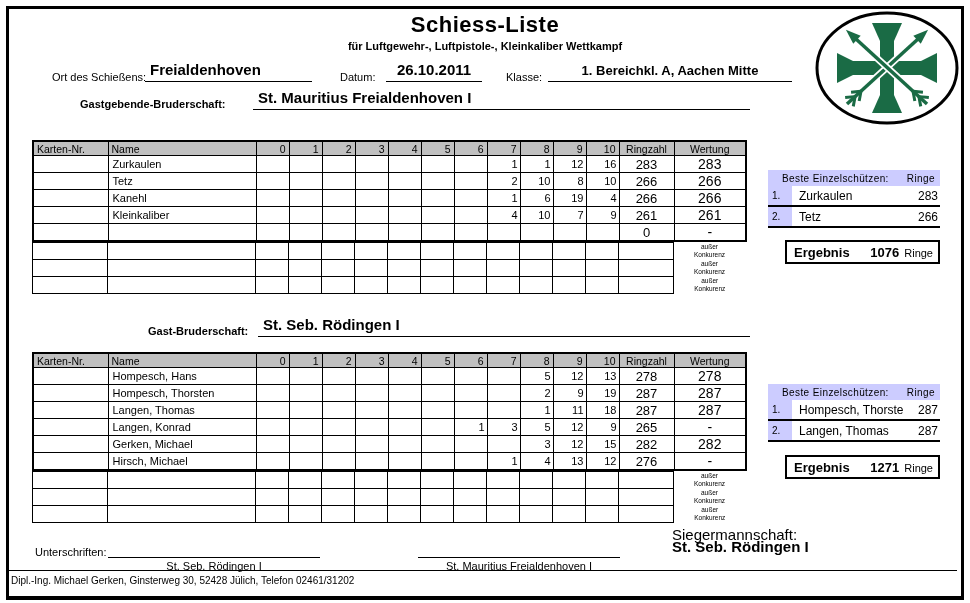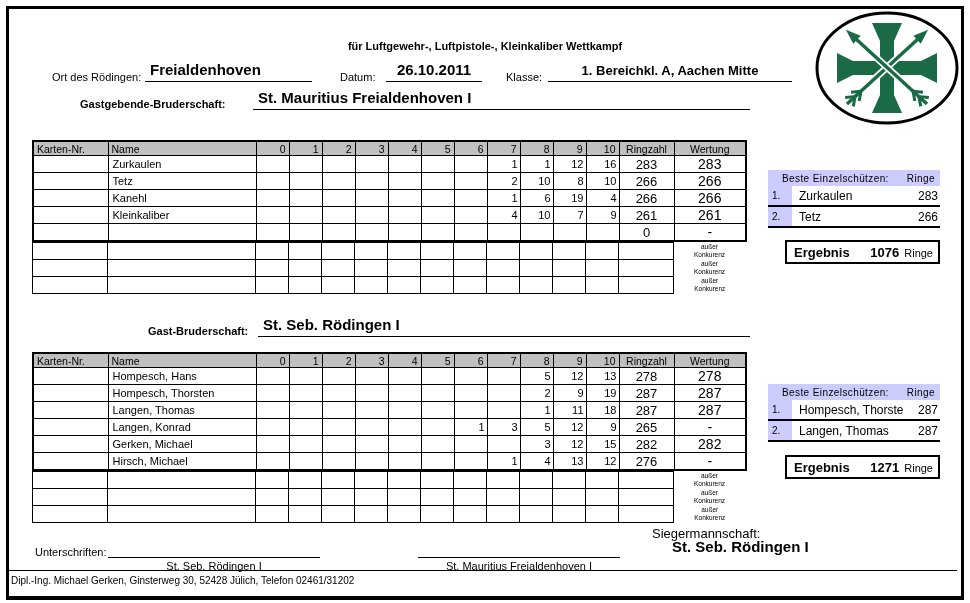--- a/index.html
+++ b/index.html
@@ -42,36 +42,37 @@
   .beste-rank{width:20px;background:#ccccff;font-size:10px;display:flex;align-items:center;padding-left:4px;}
   .beste-name{flex:1;display:flex;align-items:center;font-size:12px;padding-left:7px;white-space:nowrap;overflow:hidden;}
   .beste-val{display:flex;align-items:center;font-size:12px;padding-right:2px;}
 
   .ergebnis{width:151px;height:20px;border:2px solid #000;display:flex;align-items:center;background:#fff;}
   .erg-label{font-size:13px;font-weight:bold;padding-left:7px;}
   .erg-group{margin-left:auto;display:flex;align-items:baseline;padding-right:5px;}
   .erg-val{font-size:13px;font-weight:bold;}
   .erg-unit{font-size:11px;margin-left:5px;}
 
-  .winner-label{left:652px;top:526px;font-size:13px;}
+  .winner-label{left:672px;top:526px;font-size:15px;}
   .winner-value{left:672px;top:538px;font-size:15px;font-weight:bold;white-space:nowrap;}
   .sig-label{left:35px;top:546px;}
   .sigline{height:1px;background:#000;}
   .sigcap{font-size:11px;text-align:center;white-space:nowrap;}
   .footline{left:9px;top:570px;width:948px;height:1px;background:#000;}
   .footer-left{left:11px;top:575px;font-size:10px;white-space:nowrap;}
   .footer-right{right:17px;top:607px;font-size:10px;white-space:nowrap;}
   .logo{left:812px;top:9px;}
 </style>
 </head>
 <body>
 
 <div class="page">
   <div class="abs frame"></div>
 
+  <div class="abs title">Schiess-Liste</div>
   <div class="abs subtitle">für Luftgewehr-, Luftpistole-, Kleinkaliber Wettkampf</div>
 
   <svg class="abs logo" width="150" height="118" viewBox="0 0 150 118">
     <ellipse cx="75" cy="59" rx="70" ry="55" fill="#ffffff" stroke="#000000" stroke-width="3"></ellipse>
     <g fill="#1a6b45">
       <rect x="68" y="24" width="14" height="70"></rect>
       <rect x="40" y="52" width="70" height="14"></rect>
       <polygon points="60,14 90,14 82,32 68,32"></polygon>
       <polygon points="60,104 90,104 82,86 68,86"></polygon>
       <polygon points="25,44 25,74 41,66 41,52"></polygon>
@@ -86,21 +87,21 @@
       </g>
       <g transform="translate(115,95) rotate(-137.5)">
         <line x1="-4" y1="0" x2="104" y2="0" stroke="#ffffff" stroke-width="7"></line>
         <line x1="0" y1="0" x2="100" y2="0" stroke="#1a6b45" stroke-width="3.5"></line>
         <polygon points="110,0 95,5.5 95,-5.5" fill="#1a6b45"></polygon>
         <path d="M3 -6 L11 0 L3 6 M11 -6 L19 0 L11 6" fill="none" stroke="#1a6b45" stroke-width="3"></path>
       </g>
     </g>
   </svg>
 
-  <span class="abs lbl" style="left:52px;top:71px">Ort des Rödingen:</span>
+  <span class="abs lbl" style="left:52px;top:71px">Ort des Schießens:</span>
   <div class="abs fieldval v-ort">Freialdenhoven</div>
   <span class="abs lbl" style="left:340px;top:71px">Datum:</span>
   <div class="abs fieldval v-datum">26.10.2011</div>
   <span class="abs lbl" style="left:506px;top:71px">Klasse:</span>
   <div class="abs fieldval v-klasse">1. Bereichkl. A, Aachen Mitte</div>
 
   <span class="abs blbl" style="left:80px;top:98px">Gastgebende-Bruderschaft:</span>
   <div class="abs fieldval v-host">St. Mauritius Freialdenhoven I</div>
 
   <div class="abs tablewrap" style="top:140px" id="host-tables">

